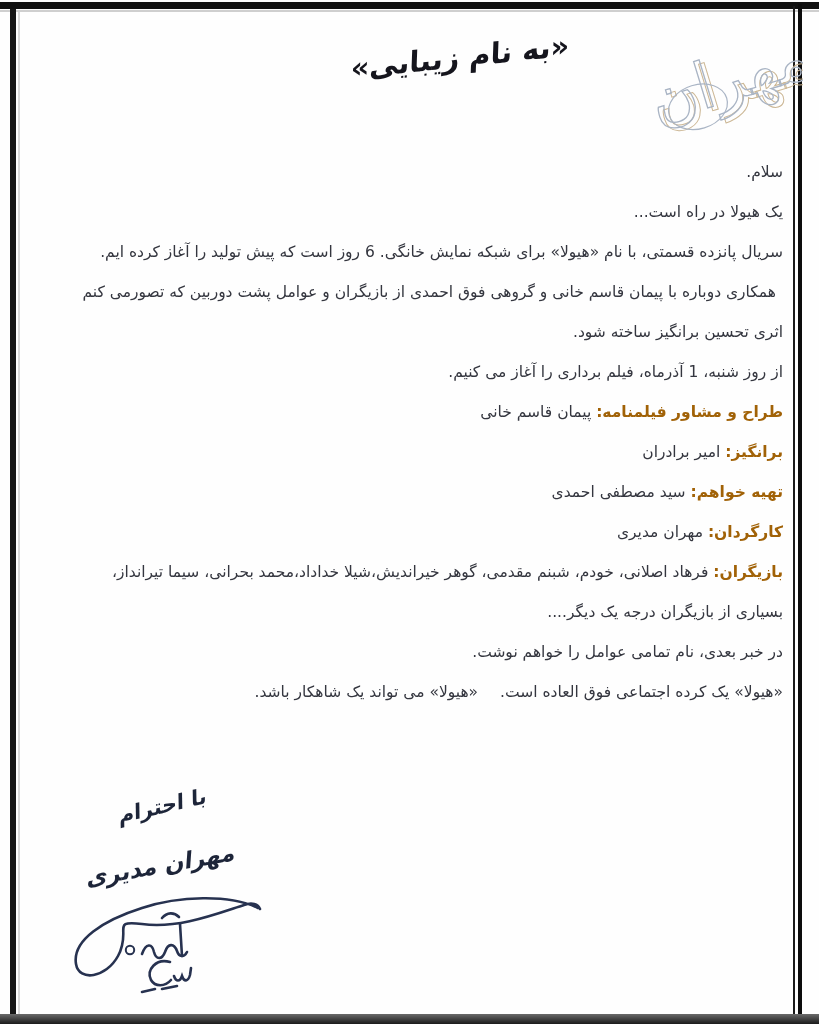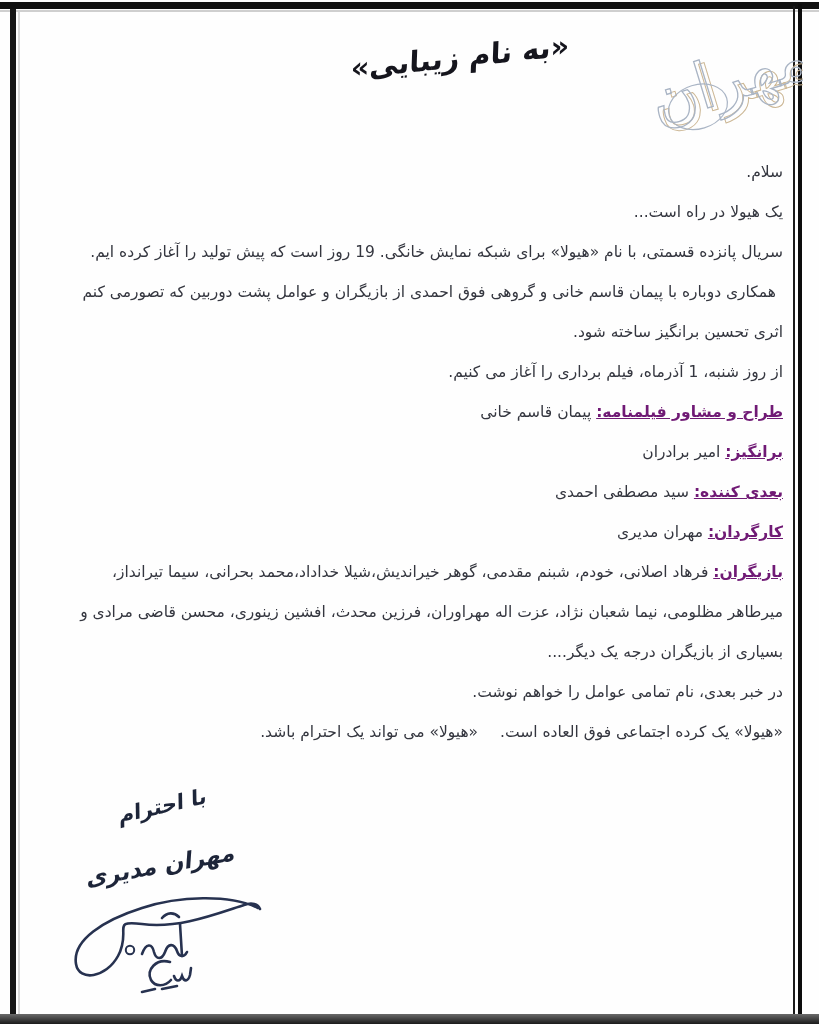--- a/index.html
+++ b/index.html
@@ -29,21 +29,21 @@
   }
   
   .logo{position:absolute;top:20px;left:645px;width:158px;height:118px;}
   
   .letter-body{
     position:absolute;top:152px;right:36px;left:41px;
     direction:rtl;text-align:right;
     font-size:15.5px;color:#34363f;line-height:40px;
   }
   .line{white-space:nowrap;height:40px;}
-  .line .lbl{font-weight:bold;color:#701a75;text-decoration:underline;}
+  .line .lbl{font-weight:bold;color:#a16207;}
   .line.indent{padding-right:7px;}
   .sent-gap{display:inline-block;width:22px;}
   
   .sig-respect{
     position:absolute;left:118px;top:794px;
     font-size:21px;font-weight:bold;color:#1d2539;
     transform:rotate(-13deg) skewX(-12deg);
     white-space:nowrap;
   }
   .sig-name{
@@ -73,33 +73,32 @@
     <g transform="rotate(-17 79 59)">
       <text x="6" y="86" font-family="DejaVu Sans" font-size="64" fill="none" stroke="#ccb795" stroke-width="1">مهران</text>
       <text x="2" y="82" font-family="DejaVu Sans" font-size="64" fill="none" stroke="#a9b4c4" stroke-width="1.3">مهران</text>
       <ellipse cx="46" cy="78" rx="30" ry="22" fill="none" stroke="#aab5c5" stroke-width="1.2"></ellipse>
     </g>
   </svg>
 
   <div class="letter-body">
     <div class="line"><span class="lbl"></span><span>سلام.</span></div>
     <div class="line"><span class="lbl"></span><span>یک هیولا در راه است...</span></div>
-    <div class="line"><span class="lbl"></span><span>سریال پانزده قسمتی، با نام «هیولا» برای شبکه نمایش خانگی. 19 روز است که پیش تولید را آغاز کرده ایم.</span></div>
+    <div class="line"><span class="lbl"></span><span>سریال پانزده قسمتی، با نام «هیولا» برای شبکه نمایش خانگی. 6 روز است که پیش تولید را آغاز کرده ایم.</span></div>
     <div class="line indent"><span class="lbl"></span><span>همکاری دوباره با پیمان قاسم خانی و گروهی فوق احمدی از بازیگران و عوامل پشت دوربین که تصورمی کنم</span></div>
     <div class="line"><span class="lbl"></span><span>اثری تحسین برانگیز ساخته شود.</span></div>
     <div class="line"><span class="lbl"></span><span>از روز شنبه، 1 آذرماه، فیلم برداری را آغاز می کنیم.</span></div>
     <div class="line"><span class="lbl">طراح و مشاور فیلمنامه:</span><span> پیمان قاسم خانی</span></div>
     <div class="line"><span class="lbl">برانگیز:</span><span> امیر برادران</span></div>
-    <div class="line"><span class="lbl">بعدی کننده:</span><span> سید مصطفی احمدی</span></div>
+    <div class="line"><span class="lbl">تهیه خواهم:</span><span> سید مصطفی احمدی</span></div>
     <div class="line"><span class="lbl">کارگردان:</span><span> مهران مدیری</span></div>
     <div class="line"><span class="lbl">بازیگران:</span><span> فرهاد اصلانی، خودم، شبنم مقدمی، گوهر خیراندیش،شیلا خداداد،محمد بحرانی، سیما تیرانداز،</span></div>
-    <div class="line"><span class="lbl"></span><span>میرطاهر مظلومی، نیما شعبان نژاد، عزت اله مهراوران، فرزین محدث، افشین زینوری، محسن قاضی مرادی و</span></div>
     <div class="line"><span class="lbl"></span><span>بسیاری از بازیگران درجه یک دیگر....</span></div>
     <div class="line"><span class="lbl"></span><span>در خبر بعدی، نام تمامی عوامل را خواهم نوشت.</span></div>
-    <div class="line"><span>«هیولا» یک کرده اجتماعی فوق العاده است.</span><span class="sent-gap"></span><span>«هیولا» می تواند یک احترام باشد.</span></div>
+    <div class="line"><span>«هیولا» یک کرده اجتماعی فوق العاده است.</span><span class="sent-gap"></span><span>«هیولا» می تواند یک شاهکار باشد.</span></div>
   </div>
 
   <div class="sig-respect">با احترام</div>
   <div class="sig-name">مهران مدیری</div>
 
   <svg class="sig-scribble" viewBox="0 0 286 146" xmlns="http://www.w3.org/2000/svg" fill="none" stroke="#273250" stroke-width="2.6" stroke-linecap="round">
 
     <path d="M 212 32 C 184 18, 132 20, 96 32 C 58 44, 26 64, 30 88 C 33 106, 60 102, 72 80 C 86 54, 64 44, 96 48 C 132 53, 170 38, 198 29 C 206 26, 212 28, 214 33"></path>
 
     <circle cx="84" cy="74" r="4.2" stroke-width="2"></circle>

